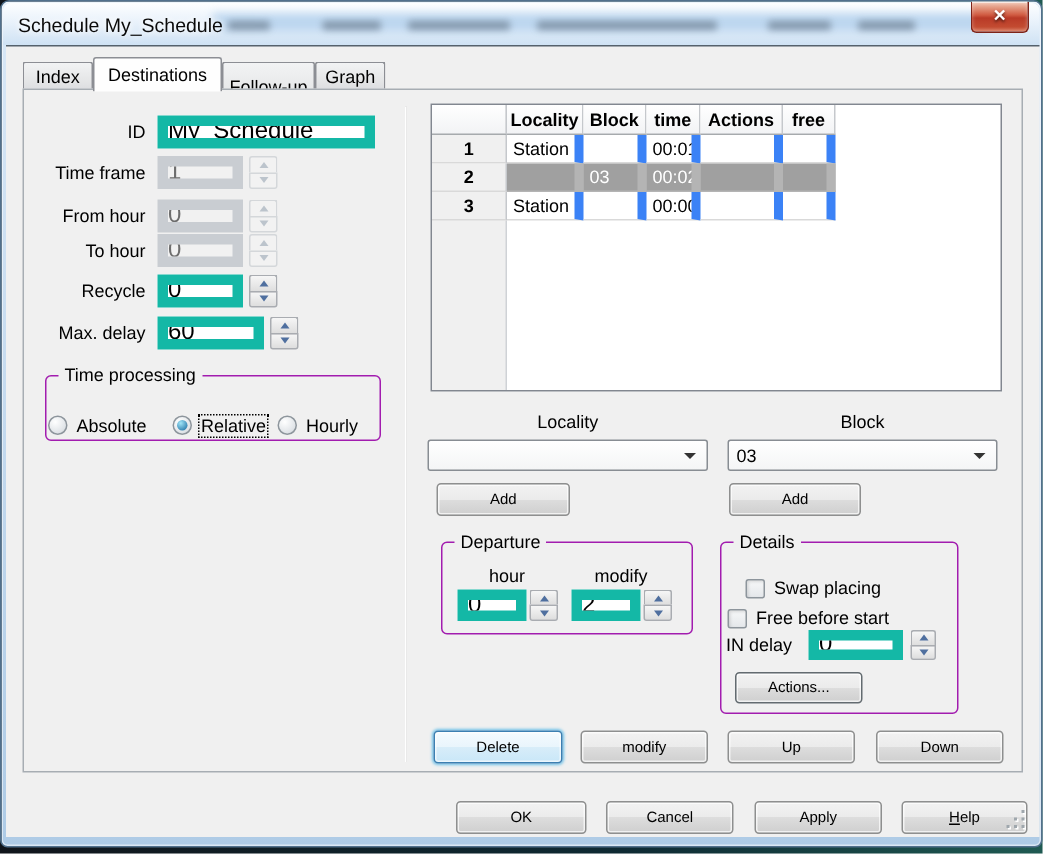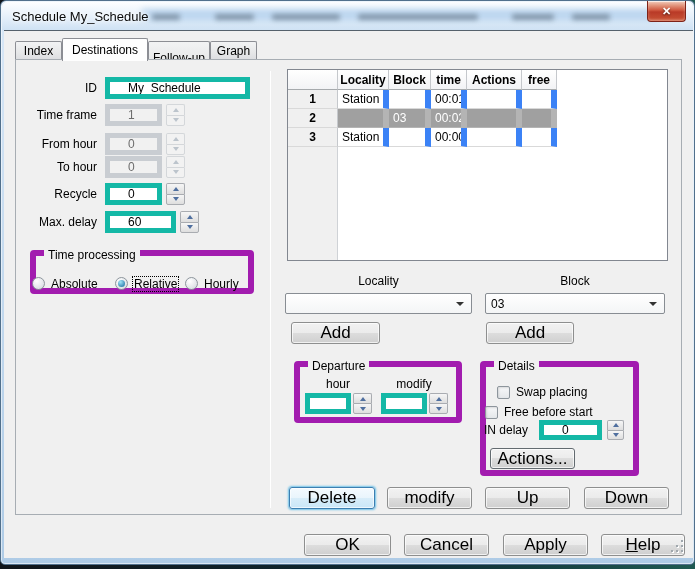--- a/index.html
+++ b/index.html
@@ -50,37 +50,37 @@
     font-size:12px; z-index:1;
   }
   .tab.active { background:#fefefe; z-index:3; font-size:12px; }
   
   .page {
     position:absolute; left:11px; top:28px; width:667px; height:456px;
     border:1px solid #a7adb3; background:#f0f0f0; z-index:2;
   }
   .flabel { position:absolute; width:81px; text-align:right; line-height:22px; white-space:nowrap; }
   .txt {
-    position:absolute; border:5px solid #14b8a6; background:#fff; height:22px;
-    font-family:"Liberation Sans",sans-serif; font-size:12px; padding:0 18px; color:#000;
+    position:absolute; border:7px solid #14b8a6; background:#fff; height:22px;
+    font-family:"Liberation Sans",sans-serif; font-size:16px; padding:0 0; color:#000;
   }
   .txt.dis { background:#f1f1f1; border-color:#c9cdd2; color:#6d6d6d; }
   .updn { position:absolute; width:19px; height:22px; display:flex; flex-direction:column; }
   .ud { flex:1; border:1px solid #a9acb1; background:linear-gradient(#f6f6f6,#dedede);
     display:flex; align-items:center; justify-content:center; }
   .ud.up { border-radius:2px 2px 0 0; border-bottom:none; }
   .ud.dn { border-radius:0 0 2px 2px; }
   .updn.dis .ud { border-color:#d4d7da; background:#f2f2f2; }
   .tri-up { width:0; height:0; border-left:3px solid transparent; border-right:3px solid transparent;
     border-bottom:4px solid #4f6f9f; }
   .tri-dn { width:0; height:0; border-left:3px solid transparent; border-right:3px solid transparent;
     border-top:4px solid #4f6f9f; }
   .updn.dis .tri-up { border-bottom-color:#bcc4cc; }
   .updn.dis .tri-dn { border-top-color:#bcc4cc; }
-  .groupbox { position:absolute; border:6px solid #a21caf; border-radius:4px; }
+  .groupbox { position:absolute; border:1px solid #a21caf; border-radius:4px; }
   .gb-label { position:absolute; top:-8px; left:8px; background:#f0f0f0; padding:0 4px;
     line-height:15px; white-space:nowrap; }
   .radio { position:absolute; display:flex; align-items:center; gap:5px; height:15px; cursor:default; }
   .rb { position:relative; width:13px; height:13px; border-radius:50%;
     border:1px solid #8d959c;
     background:radial-gradient(circle at 35% 30%, #ffffff, #dfe3e7 70%, #c3c9cf); }
   .rb.sel::after { content:""; position:absolute; inset:2px; border-radius:50%;
     background:radial-gradient(circle at 35% 30%, #9fe4f7, #2f7fae 80%); }
   .rlab { line-height:14px; padding:0 1px; }
   .rlab.focus { outline:1px dotted #000; }
@@ -105,21 +105,21 @@
     background:linear-gradient(#ffffff,#f4f5f6); display:flex; align-items:center;
     padding:0 22px 0 5px; cursor:default; }
   .carr { position:absolute; right:7px; top:8px; width:0; height:0;
     border-left:4px solid transparent; border-right:4px solid transparent;
     border-top:4px solid #333; }
   .clabel { position:absolute; text-align:center; line-height:14px; }
   
   .btn { position:absolute; border:1px solid #8e8f8f; border-radius:3px;
     background:linear-gradient(#f2f2f2,#ebebeb 50%,#dddddd 50%,#cfcfcf);
     box-shadow:inset 0 0 0 1px rgba(255,255,255,.7);
-    font-family:"Liberation Sans",sans-serif; font-size:17px; color:#000;
+    font-family:"Liberation Sans",sans-serif; font-size:10px; color:#000;
     display:flex; align-items:center; justify-content:center; cursor:default; }
   .btn.focused { border-color:#3c7fb1;
     background:linear-gradient(#f4fafe,#e9f5fc 50%,#d8edf9 50%,#c9e7f8);
     box-shadow:0 0 2px 1px #6fc1e8, inset 0 0 0 1px rgba(255,255,255,.65); }
   .btn.darkb { border-color:#636b70; }
   .grip { position:absolute; right:10px; bottom:6px; width:12px; height:12px; }
   .grip i { position:absolute; width:2px; height:2px; background:#9fa7ad;
     box-shadow:1px 1px 0 #fff; }
 </style>
 </head>

